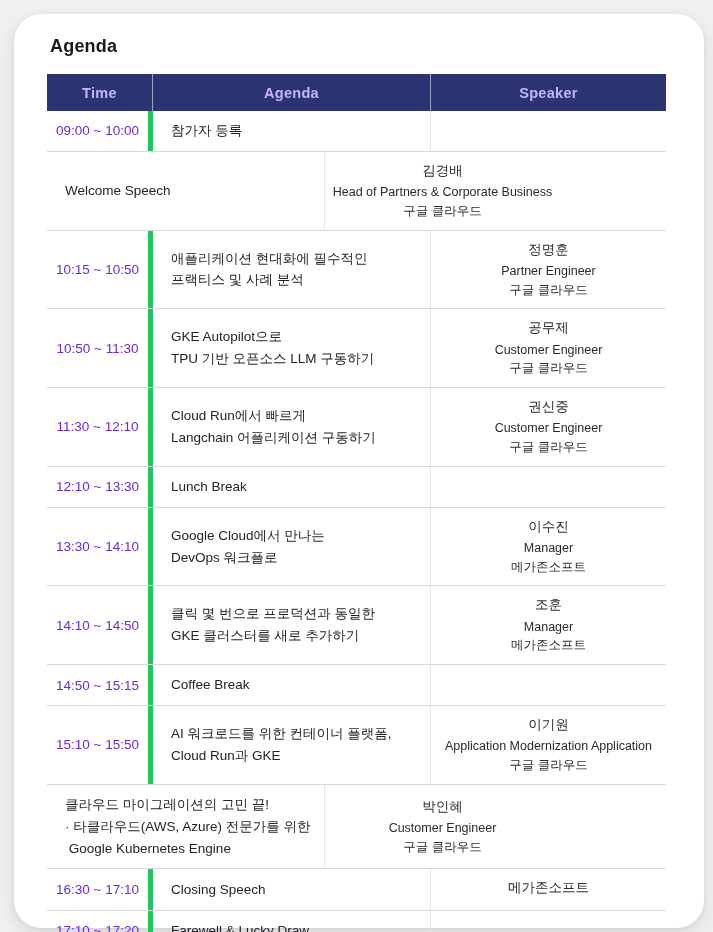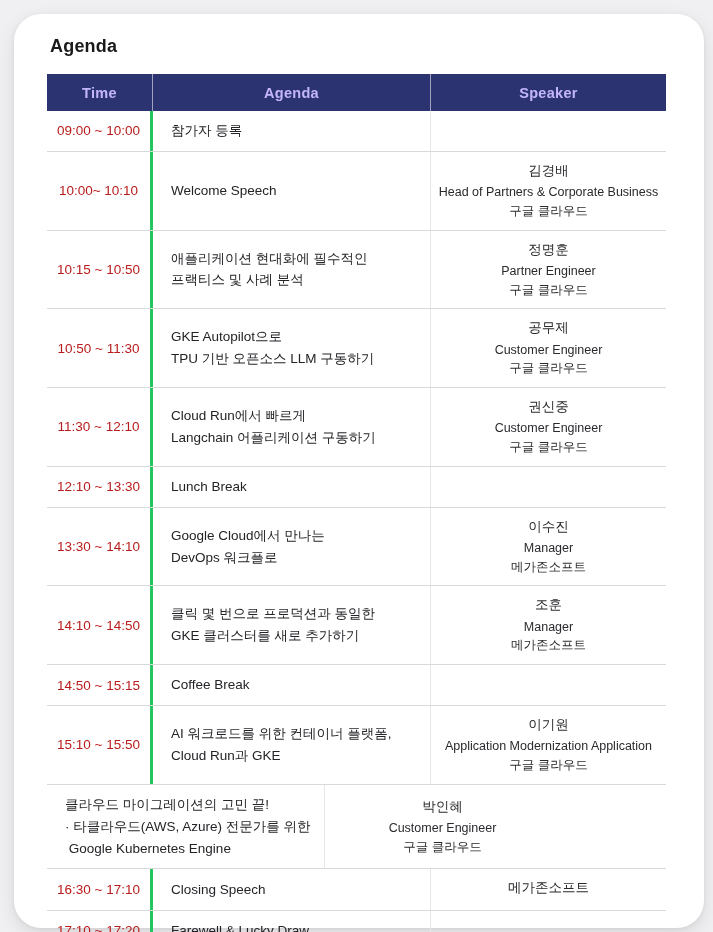--- a/index.html
+++ b/index.html
@@ -61,22 +61,22 @@
   }
   .row:last-child { border-bottom: none; }
   .row-slim { min-height: 35px; }
   .row-tall { min-height: 75px; }
   .cell { box-sizing: border-box; display: flex; }
   .time-cell {
     width: 106px;
     align-items: center;
     justify-content: center;
     font-size: 13.5px;
-    color: #b91c1c;
-    border-right: 3px solid #22c55e;
+    color: #6d28d9;
+    border-right: 5px solid #22c55e;
     padding: 6px 2px;
     text-align: center;
   }
   .agenda-cell {
     width: 278px;
     flex-direction: column;
     justify-content: center;
     border-right: 1px solid #e6e6ea;
     padding: 9px 10px 9px 18px;
     font-size: 13.5px;
@@ -111,21 +111,20 @@
     </div>
     <div class="tbody" id="tbody">
         <div class="row row-slim">
           <div class="cell time-cell">09:00 ~ 10:00</div>
           <div class="cell agenda-cell">
             <div class="agenda-line">참가자 등록</div>
           </div>
           <div class="cell speaker-cell"></div>
         </div>
         <div class="row row-tall">
-          <div class="cell time-cell">10:00~ 10:10</div>
           <div class="cell agenda-cell">
             <div class="agenda-line">Welcome Speech</div>
           </div>
           <div class="cell speaker-cell">
             <div class="speaker-name">김경배</div>
             <div class="speaker-sub">Head of Partners &amp; Corporate Business</div>
             <div class="speaker-sub">구글 클라우드</div>
           </div>
         </div>
         <div class="row row-tall">

